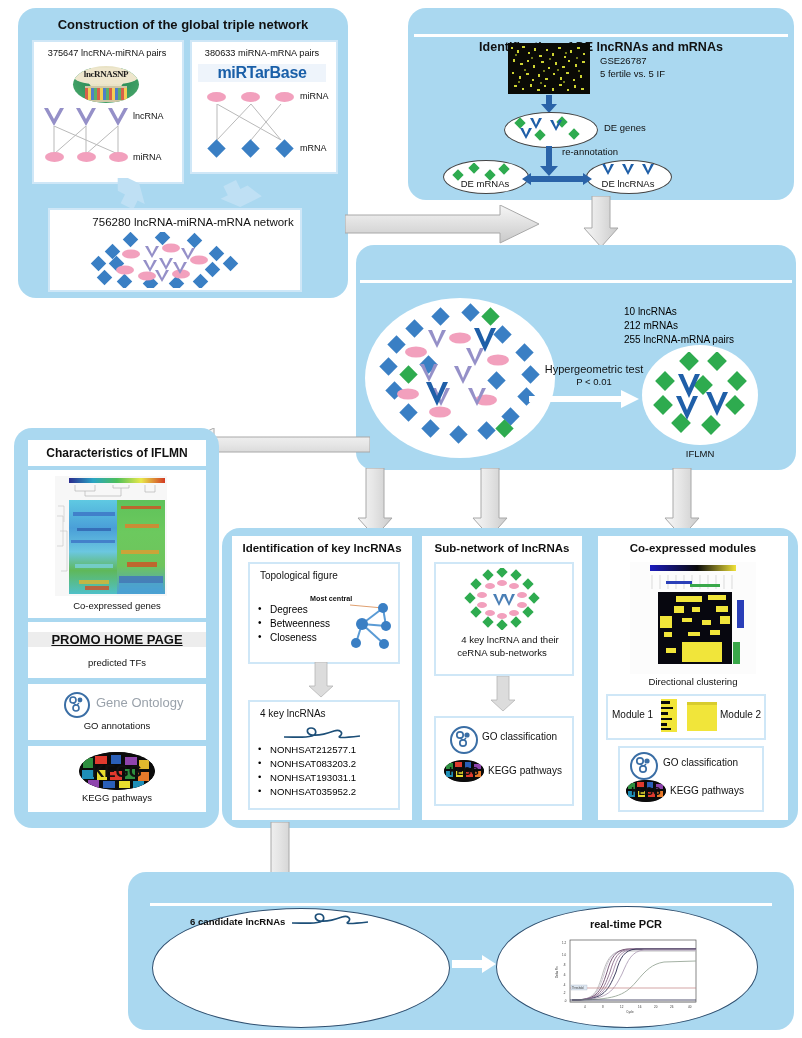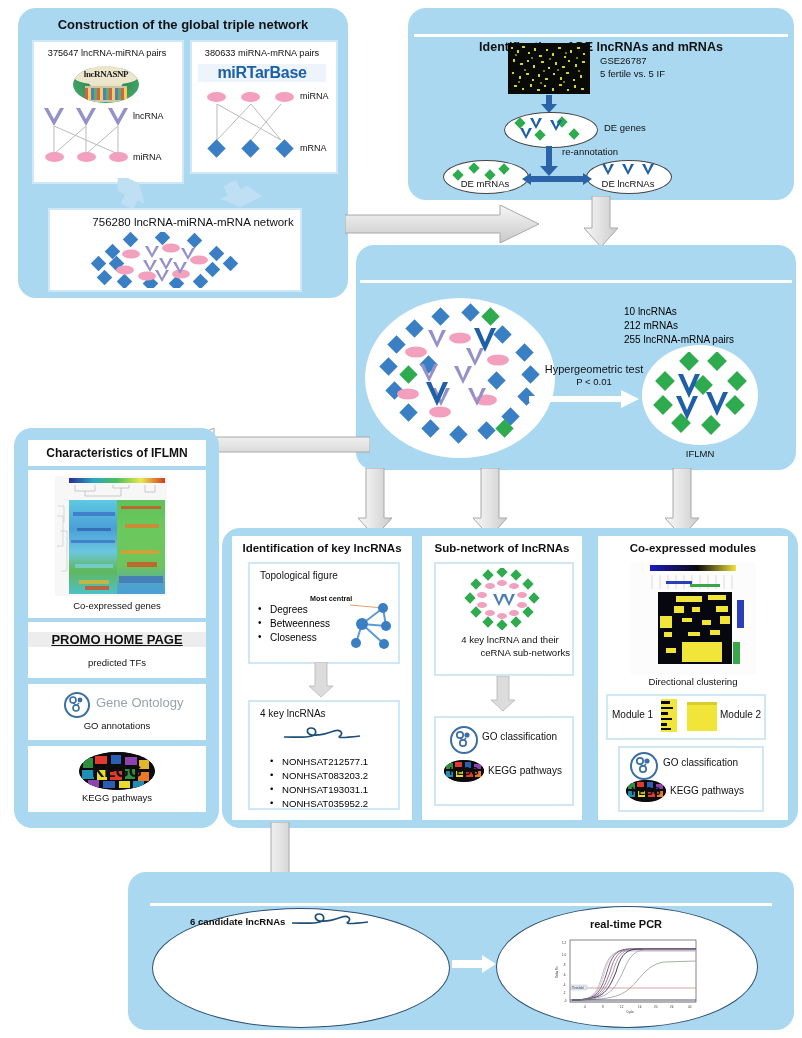--- a/index.html
+++ b/index.html
@@ -587,21 +587,21 @@
       <polygon points="7,0 19,0 19,24 25,24 13,35 1,24 7,24" fill="#dcdcdc" stroke="#b5b5b5" stroke-width="0.8"></polygon>
     </svg>
   </div>
   <div class="wbox" style="left:248px;top:700px;width:148px;height:106px;"></div>
   <div class="txt" style="left:260px;top:708px;font-size:10px;">4 key lncRNAs</div>
   <div style="position:absolute;left:282px;top:724px;">
     <svg width="80" height="18">
       <path d="M2,13 C14,13 22,14 30,12 C36,10 34,4 29,4 C24,4 24,10 30,11 C38,12 44,10 52,7 C58,5 62,9 58,12 C55,14 60,14 78,12" fill="none" stroke="#1d4f78" stroke-width="1.7"></path>
     </svg>
   </div>
-  <ul class="bullet" style="left:258px;top:743px;margin:12px;padding:0;font-size:9.6px;line-height:14px;">
+  <ul class="bullet" style="left:258px;top:743px;margin:0;padding:0;font-size:9.6px;line-height:14px;">
     <li>NONHSAT212577.1</li>
     <li>NONHSAT083203.2</li>
     <li>NONHSAT193031.1</li>
     <li>NONHSAT035952.2</li>
   </ul>
 
   <div class="wbox-plain" style="left:422px;top:536px;width:160px;height:284px;"></div>
   <div class="txt ctr" style="left:422px;top:542px;width:160px;font-size:11.5px;font-weight:bold;">Sub-network of lncRNAs</div>
   <div class="wbox" style="left:434px;top:562px;width:136px;height:110px;"></div>
   <div style="position:absolute;left:462px;top:568px;">
@@ -632,21 +632,21 @@
         <ellipse cx="28" cy="45" rx="5" ry="3"></ellipse>
           <ellipse cx="40" cy="48" rx="5" ry="3"></ellipse>
       </g>
       <g fill="#4a7fb5">
         <polygon points="31,26 34,26 37,34 40,26 43,26 37,38"></polygon>
         <polygon points="41,26 44,26 47,34 50,26 53,26 47,38"></polygon>
       </g>
     </svg>
   </div>
   <div class="txt ctr" style="left:434px;top:634px;width:136px;font-size:9.6px;margin-left:8px;">4 key lncRNA and their</div>
-  <div class="txt ctr" style="left:434px;top:647px;width:136px;font-size:9.6px;text-align:right;">ceRNA sub-networks</div>
+  <div class="txt ctr" style="left:434px;top:647px;width:136px;font-size:9.6px;">ceRNA sub-networks</div>
   <div class="garrow" style="left:490px;top:676px;">
     <svg width="26" height="36">
       <polygon points="7,0 19,0 19,24 25,24 13,35 1,24 7,24" fill="#dcdcdc" stroke="#b5b5b5" stroke-width="0.8"></polygon>
     </svg>
   </div>
   <div class="wbox" style="left:434px;top:716px;width:136px;height:86px;"></div>
   <div class="goicon" style="left:450px;top:726px;width:24px;height:24px;">
     <svg width="20" height="20" style="position:absolute;left:1px;top:1px;">
       <circle cx="7" cy="6" r="3.2" fill="none" stroke="#3a6ea5" stroke-width="1.7"></circle>
       <circle cx="14" cy="6" r="2.6" fill="#3a6ea5"></circle>

